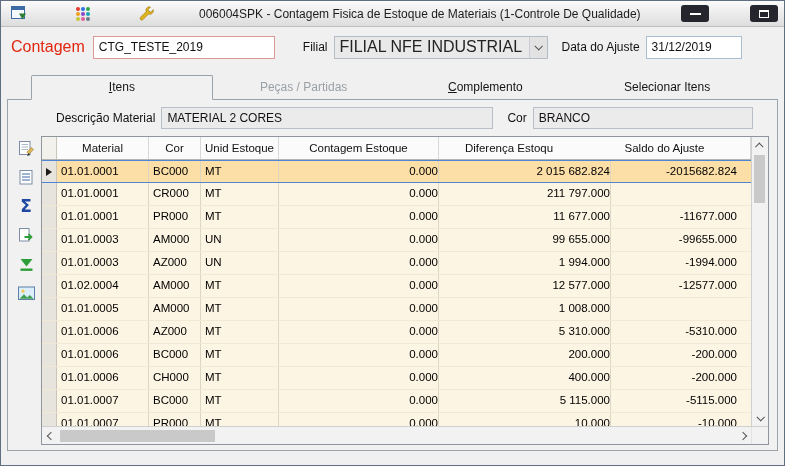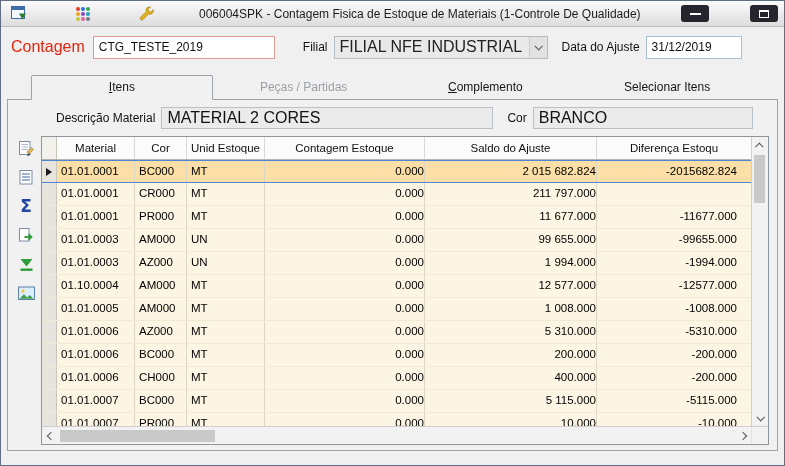--- a/index.html
+++ b/index.html
@@ -35,41 +35,41 @@
 
   
   .tabstrip { display:flex; height:25px; padding:0 26px 0 30px; position:relative; z-index:2; margin-top:8px; }
   .tab { flex:1; text-align:center; font-size:12px; line-height:23px; color:#151515; border:1px solid transparent; cursor:default; }
   .tab.active { background:#f1f1f1; border-color:#9aa2aa; border-bottom-color:#f1f1f1; border-radius:2px 2px 0 0; }
   .tab.disabled { color:#9aa0a6; }
 
   
   .panel { margin:-1px 6px 0 6px; border:1px solid #9aa2aa; height:352px; background:#f1f1f1; position:relative; z-index:1; padding-top:7px; }
   .desc-row { display:flex; align-items:center; margin:0 8px 7px 48px; }
-  .rofield { height:22px; background:#ebebeb; border:1px solid #b9bfc7; font-size:16px; padding:0 5px; line-height:20px; color:#111; white-space:nowrap; overflow:hidden; }
+  .rofield { height:22px; background:#ebebeb; border:1px solid #b9bfc7; font-size:12px; padding:0 5px; line-height:20px; color:#111; white-space:nowrap; overflow:hidden; }
   .f-desc { width:332px; margin-left:6px; }
   .lbl-cor { margin-left:14px; margin-right:6px; }
   .f-cor { width:220px; }
 
   
   .grid-zone { display:flex; margin:0 8px 0 3px; }
   .side-toolbar { width:30px; display:flex; flex-direction:column; align-items:center; gap:7px; padding-top:1px; }
   .sbtn { width:22px; height:22px; display:flex; align-items:center; justify-content:center; cursor:default; }
   .sum-glyph { font-size:17px; font-weight:bold; color:#1d47a0; font-family:"DejaVu Sans", sans-serif; }
 
   .grid { flex:1; border:1px solid #8f959c; background:#fdf5e3; position:relative; }
   .ghead { display:flex; height:23px; background:#fbfbfb; border-bottom:1px solid #b4b4b4; padding-right:17px; }
   .ghead .gc { font-size:11.5px; line-height:22px; text-align:center; color:#111; border-right:1px solid #d8d8d8; overflow:hidden; white-space:nowrap; }
   .gsel { width:15px; background:#e7e4de; border-right:1px solid #c9c5bd; flex:none; position:relative; }
   .ghead .gsel { background:#f3f1ec; }
   .gbody { height:266px; overflow:hidden; padding-right:17px; }
   .grow { display:flex; height:23px; border-bottom:1px solid #f1e9d3; }
   .grow .gc { font-size:11.5px; line-height:21px; white-space:nowrap; overflow:hidden; border-right:1px solid #ddd6c3; padding-left:4px; color:#000; }
   .grow .gc.num { text-align:right; padding-left:0; }
-  .c-material { width:78px; } .c-cor { width:52px; } .c-unid { width:78px; }
+  .c-material { width:92px; } .c-cor { width:52px; } .c-unid { width:78px; }
   .c-contagem { width:160px; } .c-saldo { width:172px; }
   .c-dif { flex:1; border-right:none !important; }
   .grow .c-dif.num { padding-right:14px; }
   .grow.selected { background:#fcdfa7; border-top:1px solid #4d86d2; border-bottom:1px solid #4d86d2; }
   .ptr { display:none; }
   .grow.selected .ptr { display:block; position:absolute; left:4px; top:7px; width:0; height:0;
        border-left:6px solid #1a1a1a; border-top:4px solid transparent; border-bottom:4px solid transparent; }
 
   
   .vscroll { position:absolute; top:0; right:0; width:17px; height:289px; background:#f2f2f2; border-left:1px solid #cfcfcf; display:flex; flex-direction:column; align-items:center; }
@@ -205,22 +205,22 @@
         </div>
       </div>
 
       <div class="grid">
         <div class="ghead">
           <div class="gsel"></div>
           <div class="gc c-material">Material</div>
           <div class="gc c-cor">Cor</div>
           <div class="gc c-unid">Unid Estoque</div>
           <div class="gc c-contagem">Contagem Estoque</div>
+          <div class="gc c-dif">Diferença Estoqu</div>
           <div class="gc c-saldo">Saldo do Ajuste</div>
-          <div class="gc c-dif">Diferença Estoqu</div>
         </div>
 
         <div class="gbody">
             <div class="grow selected">
     <div class="gsel">
                 <span class="ptr"></span>
               </div>
     <div class="gc c-material">01.01.0001</div>
     <div class="gc c-cor">BC000</div>
     <div class="gc c-unid">MT</div>
@@ -258,35 +258,34 @@
     <div class="gsel"></div>
     <div class="gc c-material">01.01.0003</div>
     <div class="gc c-cor">AZ000</div>
     <div class="gc c-unid">UN</div>
     <div class="gc num c-contagem">0.000</div>
     <div class="gc num c-saldo">1 994.000</div>
     <div class="gc num c-dif">-1994.000</div>
   </div>
             <div class="grow">
     <div class="gsel"></div>
-    <div class="gc c-material">01.10.0004</div>
+    <div class="gc c-material">01.02.0004</div>
     <div class="gc c-cor">AM000</div>
     <div class="gc c-unid">MT</div>
     <div class="gc num c-contagem">0.000</div>
     <div class="gc num c-saldo">12 577.000</div>
     <div class="gc num c-dif">-12577.000</div>
   </div>
             <div class="grow">
     <div class="gsel"></div>
     <div class="gc c-material">01.01.0005</div>
     <div class="gc c-cor">AM000</div>
     <div class="gc c-unid">MT</div>
     <div class="gc num c-contagem">0.000</div>
     <div class="gc num c-saldo">1 008.000</div>
-    <div class="gc num c-dif">-1008.000</div>
   </div>
             <div class="grow">
     <div class="gsel"></div>
     <div class="gc c-material">01.01.0006</div>
     <div class="gc c-cor">AZ000</div>
     <div class="gc c-unid">MT</div>
     <div class="gc num c-contagem">0.000</div>
     <div class="gc num c-saldo">5 310.000</div>
     <div class="gc num c-dif">-5310.000</div>
   </div>

